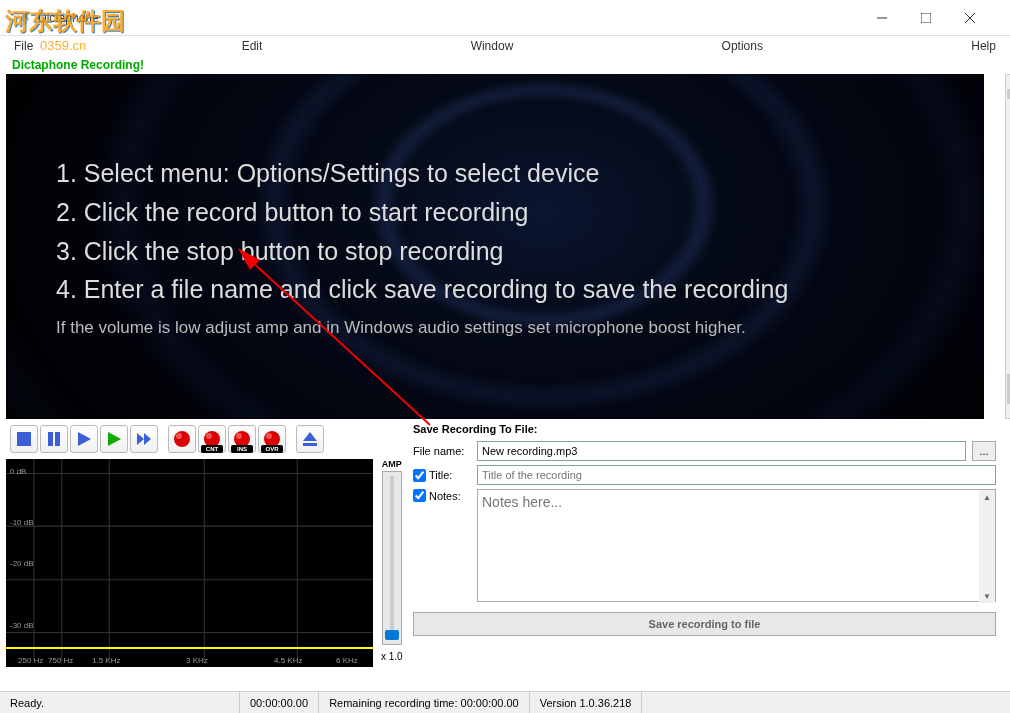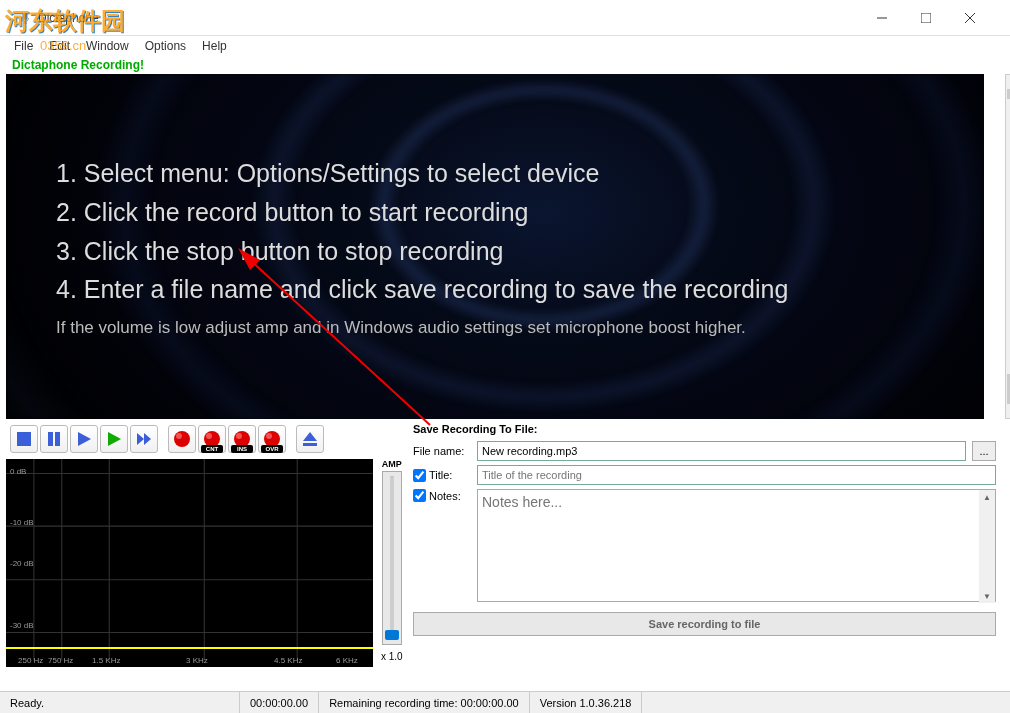--- a/index.html
+++ b/index.html
@@ -4,21 +4,21 @@
 <style>
 * { box-sizing: border-box; margin: 0; padding: 0; }
 body { font-family: "Segoe UI", Tahoma, sans-serif; font-size: 12px; background: #fff; width: 1010px; height: 713px; overflow: hidden; position: relative; }
 
 .titlebar { height: 36px; background: #fff; display: flex; align-items: center; padding: 0 18px; border-bottom: 1px solid #e0e0e0; }
 .titlebar .app-icon { width: 14px; height: 14px; margin-right: 6px; fill: #888; }
 .titlebar .title { flex: 1; font-size: 12px; color: #333; }
 .titlebar .winbtn { width: 44px; height: 28px; display: flex; align-items: center; justify-content: center; cursor: pointer; }
 .titlebar .winbtn svg { width: 10px; height: 10px; stroke: #333; stroke-width: 1; fill: none; }
 
-.menubar { height: 20px; display: flex; align-items: center; padding: 0 8px; gap: 4px; font-size: 12px; }
+.menubar { height: 20px; display: flex; align-items: center; padding: 0 8px; gap: 4px; font-size: 12px; justify-content: space-between; }
 .menubar .menu-item { padding: 2px 6px; cursor: pointer; color: #333; }
 
 .watermark { position: absolute; top: 5px; left: 5px; font-size: 24px; font-weight: bold; color: #f90; opacity: .8; pointer-events: none; z-index: 100; text-shadow: 1px 1px 0 #06b; }
 .watermark2 { position: absolute; top: 38px; left: 40px; font-size: 13px; color: #f90; opacity: .8; pointer-events: none; z-index: 100; }
 
 .status-label { padding: 2px 12px; font-size: 12px; font-weight: bold; color: #0a0; }
 
 .viz-area { position: relative; margin: 0 6px; }
 .viz { width: 978px; height: 345px; background: radial-gradient(ellipse 600px 400px at 55% 40%, #0a1530 0%, #050a18 30%, #030510 60%, #000 100%); position: relative; overflow: hidden; }
 .viz::before { content: ""; position: absolute; inset: 0; background:

